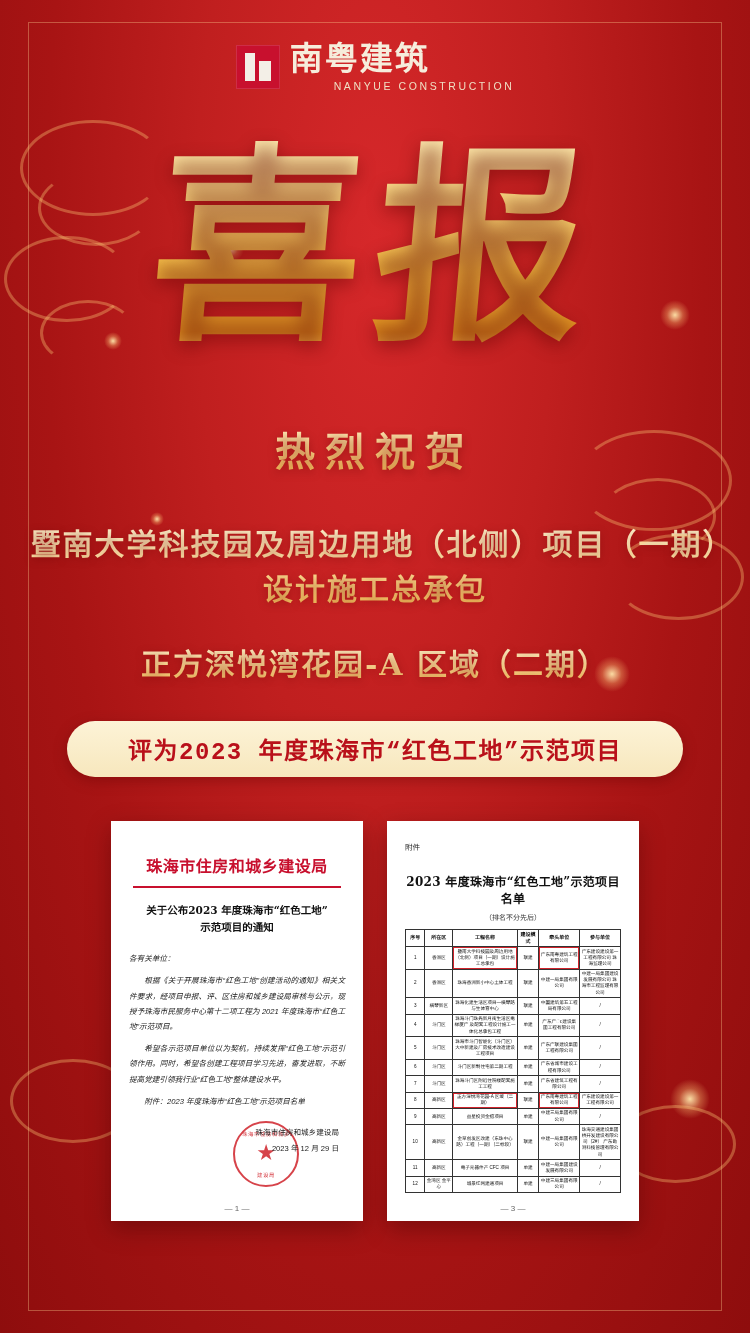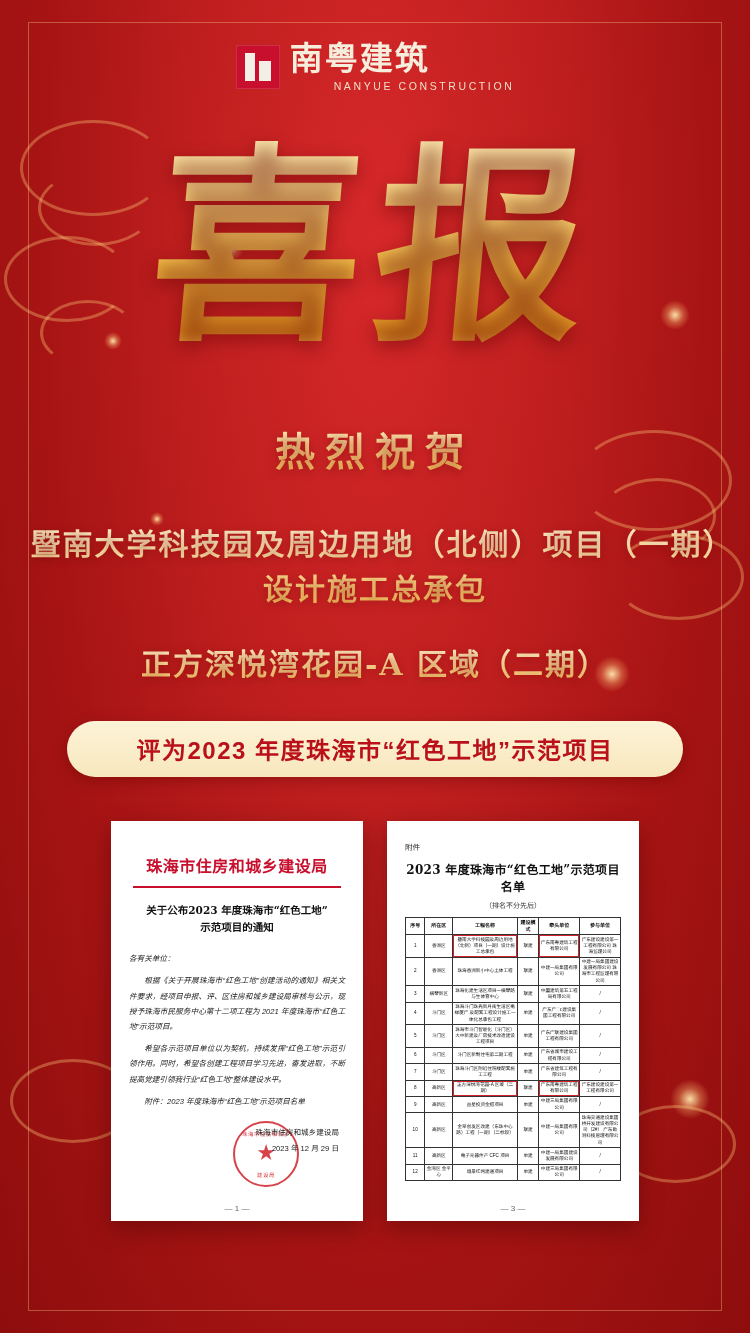--- a/index.html
+++ b/index.html
@@ -173,21 +173,21 @@
     width: 616px;
     height: 56px;
     border-radius: 28px;
     background: linear-gradient(180deg, #fdf3d7 0%, #f7e7bd 100%);
     display: flex;
     align-items: center;
     justify-content: center;
     box-shadow: 0 4px 14px rgba(90, 0, 0, 0.35);
   }
   .award-banner span {
-    font-family: Liberation Sans, sans-serif;
+    font-family: Liberation Mono, monospace;
     font-size: 24px;
     font-weight: 700;
     color: #b9101a;
     letter-spacing: 1.5px;
   }
 
   
   .docs {
     margin-top: 44px;
     display: flex;
@@ -293,21 +293,21 @@
     font-size: 7.6px;
     color: #222;
     margin-top: 2px;
   }
   .table-title {
     text-align: center;
     font-family: "DejaVu Serif", "Liberation Serif", serif;
     font-size: 12px;
     font-weight: 700;
     color: #111;
-    margin-top: 8px;
+    margin-top: 20px;
     letter-spacing: 0.3px;
   }
   .table-note {
     text-align: center;
     font-size: 7px;
     color: #333;
     margin: 6px 0 7px;
   }
   table.list {
     width: 100%;

